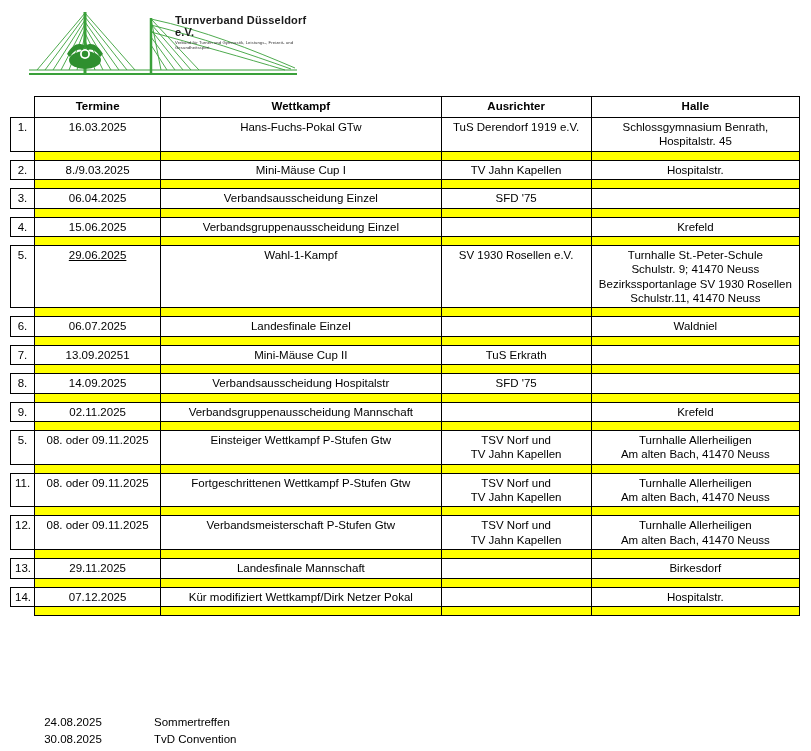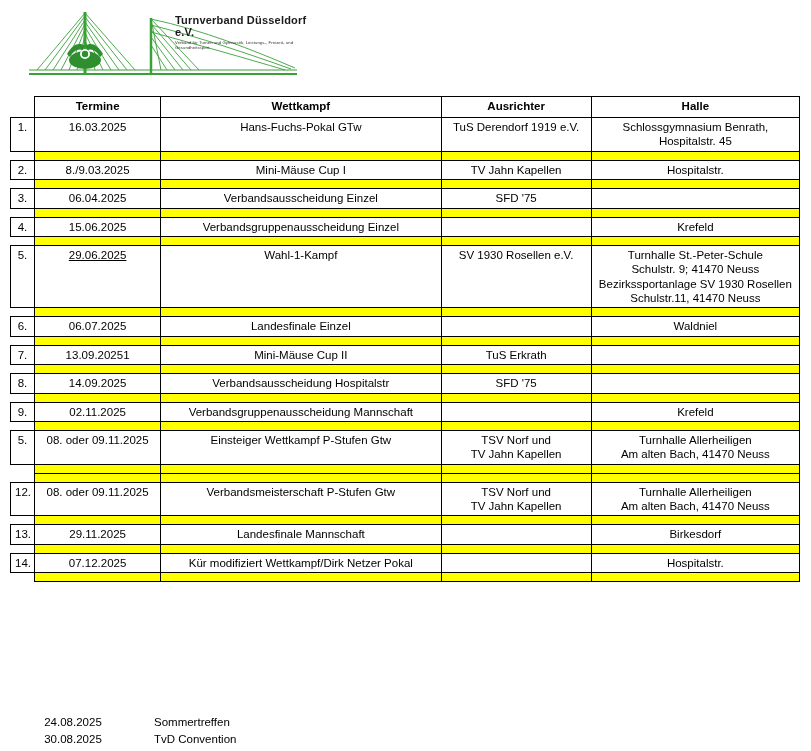--- a/index.html
+++ b/index.html
@@ -321,20 +321,29 @@
           <td class="hall" style="white-space: pre-line;">Turnhalle Allerheiligen
 Am alten Bach, 41470 Neuss</td>
         </tr>
         <tr class="spacer">
           <td class="nb"></td>
           <td></td>
           <td></td>
           <td></td>
           <td></td>
         </tr>
+        <tr>
+          <td class="num" style="white-space: pre-line;">11.</td>
+          <td class="date" style="white-space: pre-line;">08. oder 09.11.2025</td>
+          <td class="comp" style="white-space: pre-line;">Fortgeschrittenen Wettkampf P-Stufen Gtw</td>
+          <td class="org" style="white-space: pre-line;">TSV Norf und
+TV Jahn Kapellen</td>
+          <td class="hall" style="white-space: pre-line;">Turnhalle Allerheiligen
+Am alten Bach, 41470 Neuss</td>
+        </tr>
         <tr class="spacer">
           <td class="nb"></td>
           <td></td>
           <td></td>
           <td></td>
           <td></td>
         </tr>
         <tr>
           <td class="num" style="white-space: pre-line;">12.</td>
           <td class="date" style="white-space: pre-line;">08. oder 09.11.2025</td>

